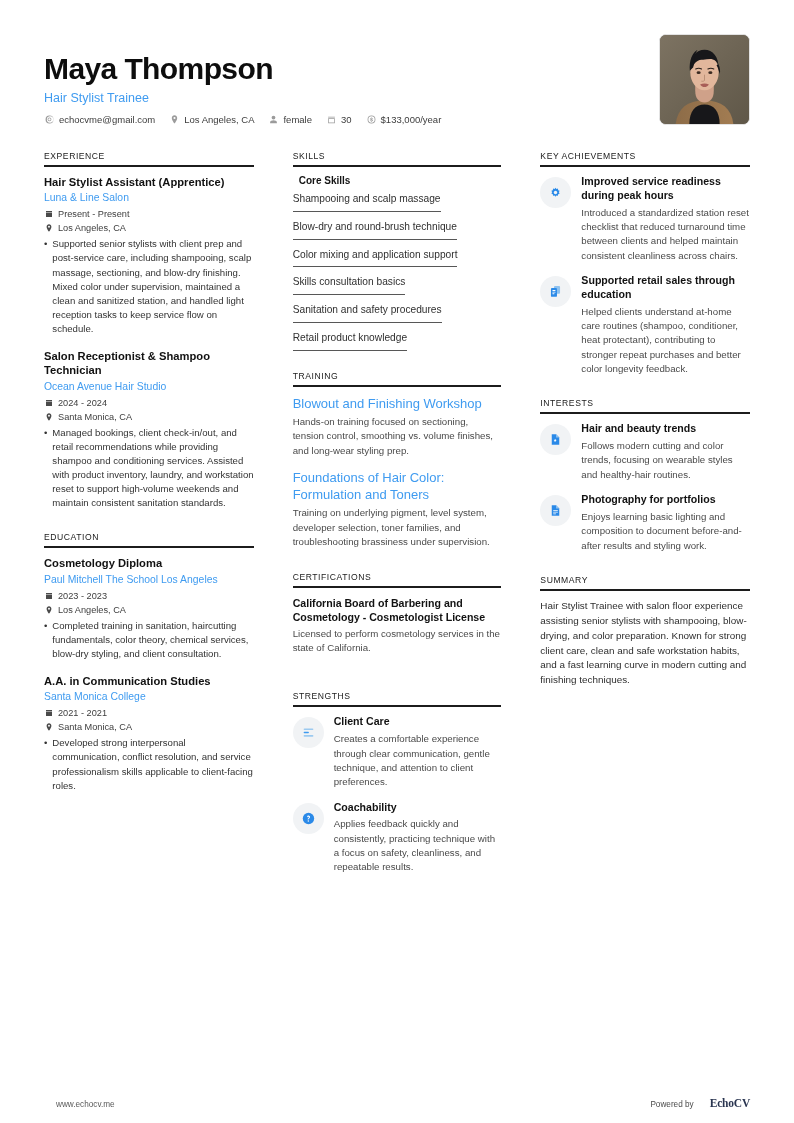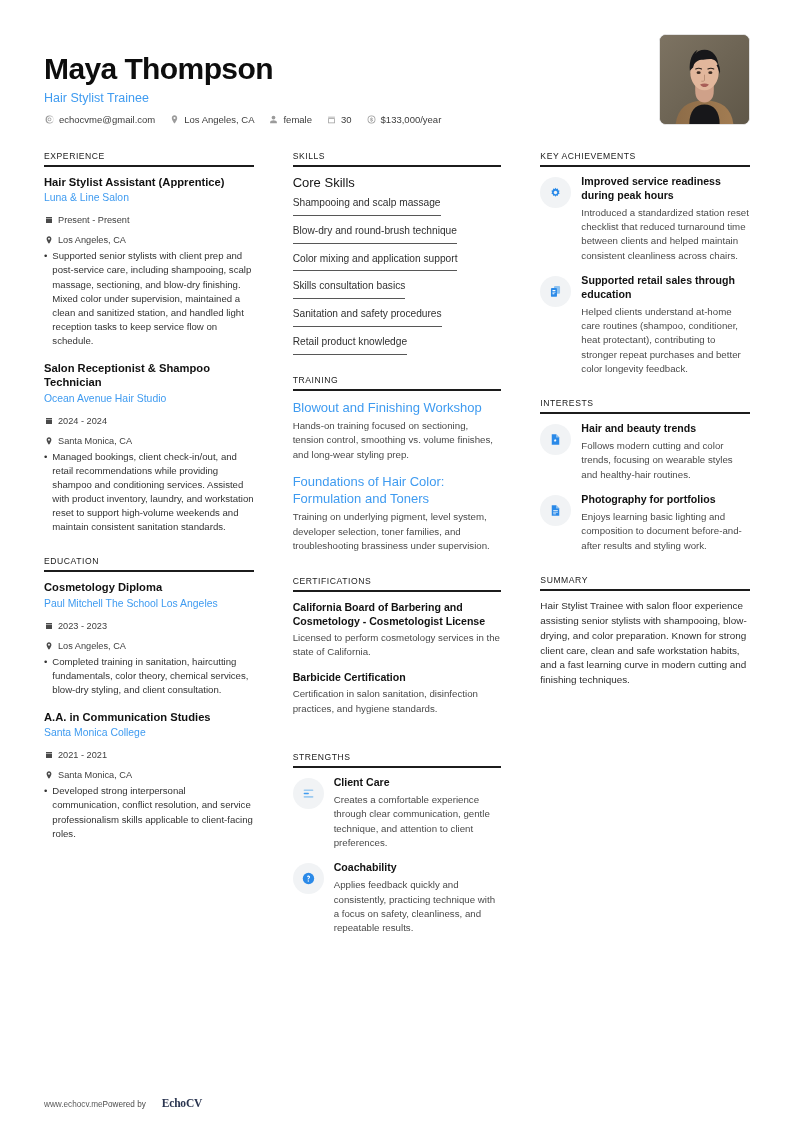--- a/index.html
+++ b/index.html
@@ -41,29 +41,29 @@
     font-size: 8.6px; font-weight: 500; letter-spacing: 0.55px; color: #202020;
     text-transform: uppercase; padding-bottom: 4px; border-bottom: 2.2px solid #1c1c1c;
     margin-bottom: 8px;
   }
 
   
   .entry { margin-bottom: 13px; }
   .entry:last-child { margin-bottom: 0; }
   .entry-title { font-size: 11.2px; font-weight: 700; line-height: 1.28; color: #111; }
   .entry-org { font-size: 10.4px; color: #3f9bf0; line-height: 1.35; margin-top: 2px; }
-  .entry-meta { display: flex; align-items: flex-start; font-size: 9.2px; color: #3d3d3d; margin-top: 10px; }
+  .entry-meta { display: flex; align-items: flex-start; font-size: 9.2px; color: #3d3d3d; margin-top: 4px; }
   .entry-meta .ic { width: 10px; height: 10px; display: inline-flex; align-items: center; justify-content: center; margin-right: 4px; }
   .entry-meta .ic svg { width: 8px; height: 8px; fill: #4a4a4a; }
   .bullets { margin-top: 4px; }
   .bullet { display: flex; font-size: 9.6px; line-height: 1.47; color: #333; }
   .bullet .dot { margin-right: 5px; line-height: 1.47; }
 
   
-  .skill-group-title { font-size: 13px; font-weight: 400; color: #141414; margin-bottom: 7px; }
+  .skill-group-title { font-size: 10px; font-weight: 700; color: #141414; margin-bottom: 7px; margin-left: 6px; }
   .skill-item { font-size: 10.2px; color: #303030; margin-bottom: 9px; line-height: 1.25; }
   .skill-item span { display: inline-block; border-bottom: 1px solid #575757; padding-bottom: 5px; }
 
   
   .sub-entry { margin-bottom: 11px; }
   .sub-entry:last-child { margin-bottom: 0; }
   .sub-title-link { font-size: 13px; color: #3f9bf0; line-height: 1.33; font-weight: 400; }
   .sub-title-bold { font-size: 10.6px; color: #121212; line-height: 1.33; font-weight: 700; }
   .sub-desc { font-size: 9.7px; color: #4a4a4a; line-height: 1.48; margin-top: 3px; }
 
@@ -78,22 +78,22 @@
   .ibadge svg { width: 13px; height: 13px; }
   .ilist-body { flex: 1; min-width: 0; }
   .ilist-title { font-size: 10.6px; font-weight: 700; color: #121212; line-height: 1.3; }
   .ilist-desc { font-size: 9.7px; color: #4a4a4a; line-height: 1.48; margin-top: 3px; }
 
   
   .summary-text { font-size: 9.9px; color: #2e2e2e; line-height: 1.5; }
 
   
   .footer {
-    position: absolute; left: 44px; right: 44px; bottom: 14px;
-    display: flex; align-items: baseline;
+    position: absolute; left: 56px; right: 44px; bottom: 14px;
+    display: flex; justify-content: space-between; align-items: baseline;
   }
   .footer-left { font-size: 8.2px; color: #5a5a5a; }
   .footer-right { font-size: 8.2px; color: #4a4a4a; display: flex; align-items: baseline; }
   .brand { font-size: 11.5px; font-weight: 700; color: #2a3550; margin-left: 4px; font-family: "Liberation Serif", serif; letter-spacing: -0.2px; padding-left: 12px; }
 </style>
 </head>
 <body>
 
 <div class="page">
 
@@ -327,24 +327,20 @@
           <div class="sub-desc">Training on underlying pigment, level system, developer selection, toner families, and troubleshooting brassiness under supervision.</div>
         </div>
       </div>
 
       <div class="section" style="margin-top:22px;">
         <div class="section-title">CERTIFICATIONS</div>
         <div class="sub-entry">
           <div class="sub-title-bold">California Board of Barbering and Cosmetology - Cosmetologist License</div>
           <div class="sub-desc">Licensed to perform cosmetology services in the state of California.</div>
         </div>
-        <div class="sub-entry">
-          <div class="sub-title-bold">Barbicide Certification</div>
-          <div class="sub-desc">Certification in salon sanitation, disinfection practices, and hygiene standards.</div>
-        </div>
       </div>
 
       <div class="section" style="margin-top:36px;">
         <div class="section-title">STRENGTHS</div>
 
         <div class="ilist-item">
           <div class="ibadge">
             <svg viewBox="0 0 16 16">
                 <rect x="2" y="3" width="12" height="1.9" rx=".9" fill="#9ccaf0"></rect>
                 <rect x="2" y="7.1" width="6.5" height="1.9" rx=".9" fill="#3f9bf0"></rect>

